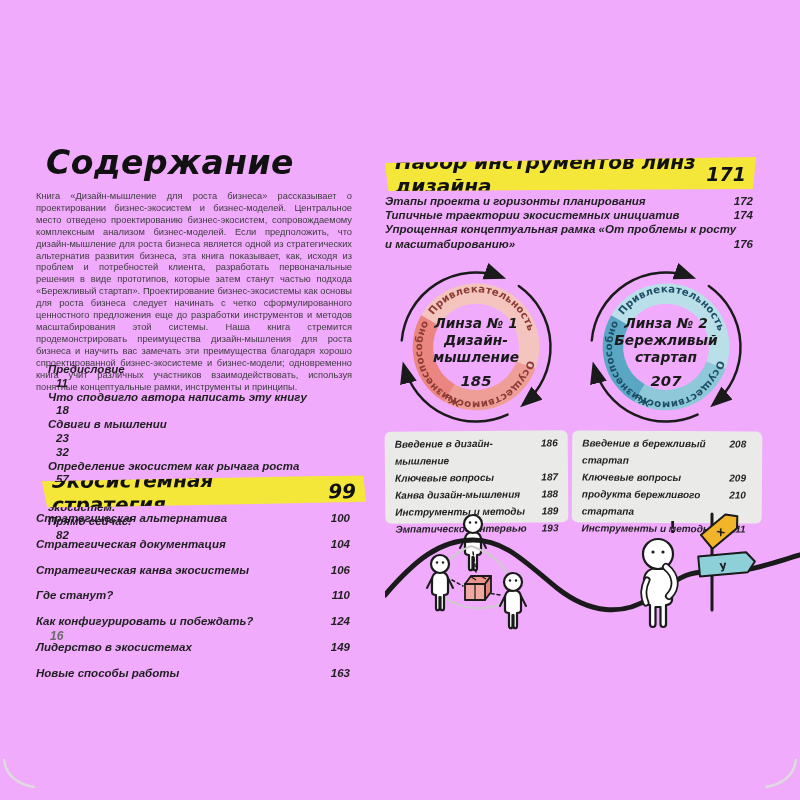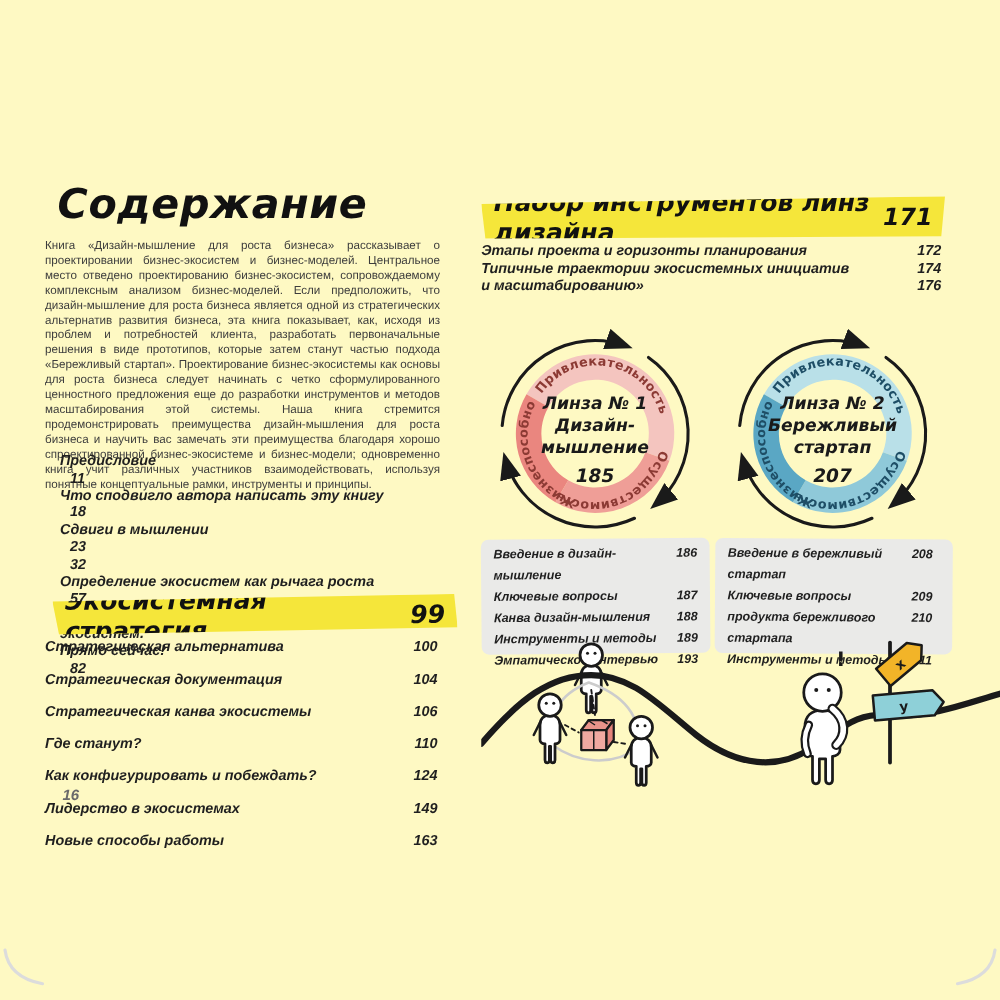--- a/index.html
+++ b/index.html
@@ -1,16 +1,16 @@
 <!DOCTYPE html>
 <html><head>
 <meta charset="utf-8">
 <style>
   html,body{margin:0;padding:0;background:#ffffff;}
-  .page{position:relative;width:800px;height:800px;background:#fef9c3;overflow:hidden;
+  .page{position:relative;width:800px;height:800px;background:#f0abfc;overflow:hidden;
         font-family:"Liberation Sans",sans-serif;color:#1f1f1f;}
   
   .hw{font-family:"Liberation Sans",sans-serif;font-style:italic;font-weight:bold;color:#1f1f1f;}
   .hw-big{font-family:"DejaVu Sans",sans-serif;font-style:italic;font-weight:bold;color:#111;}
   .abs{position:absolute;}
   .title{left:46px;top:143px;font-size:33px;letter-spacing:0.5px;}
   .intro{left:36px;top:191px;width:316px;font-size:9.3px;line-height:11.9px;
          color:#3c3c3c;text-align:justify;font-family:"Liberation Sans",sans-serif;}
   .toc{display:flex;flex-direction:column;justify-content:flex-end;}
   .toc1{left:48px;top:363px;width:314px;}
@@ -134,20 +134,24 @@
   <div class="abs toc ritems">
     <div class="row hw">
         <span>Этапы проекта и горизонты планирования</span>
         <span class="pg">172</span>
       </div>
     <div class="row hw">
         <span>Типичные траектории экосистемных инициатив</span>
         <span class="pg">174</span>
       </div>
     <div class="row hw">
+        <span>Упрощенная концептуальная рамка «От проблемы к росту</span>
+        <span class="pg"></span>
+      </div>
+    <div class="row hw">
         <span>и масштабированию»</span>
         <span class="pg">176</span>
       </div>
   </div>
 
   <svg class="lens lens1" viewBox="0 0 170 190">
     <defs>
       <marker id="ah1" markerWidth="9" markerHeight="8" refX="7" refY="3.5" orient="auto">
         <path d="M0,0 L9,3.5 L0,7 Z" fill="#1a1a1a"></path>
       </marker>

